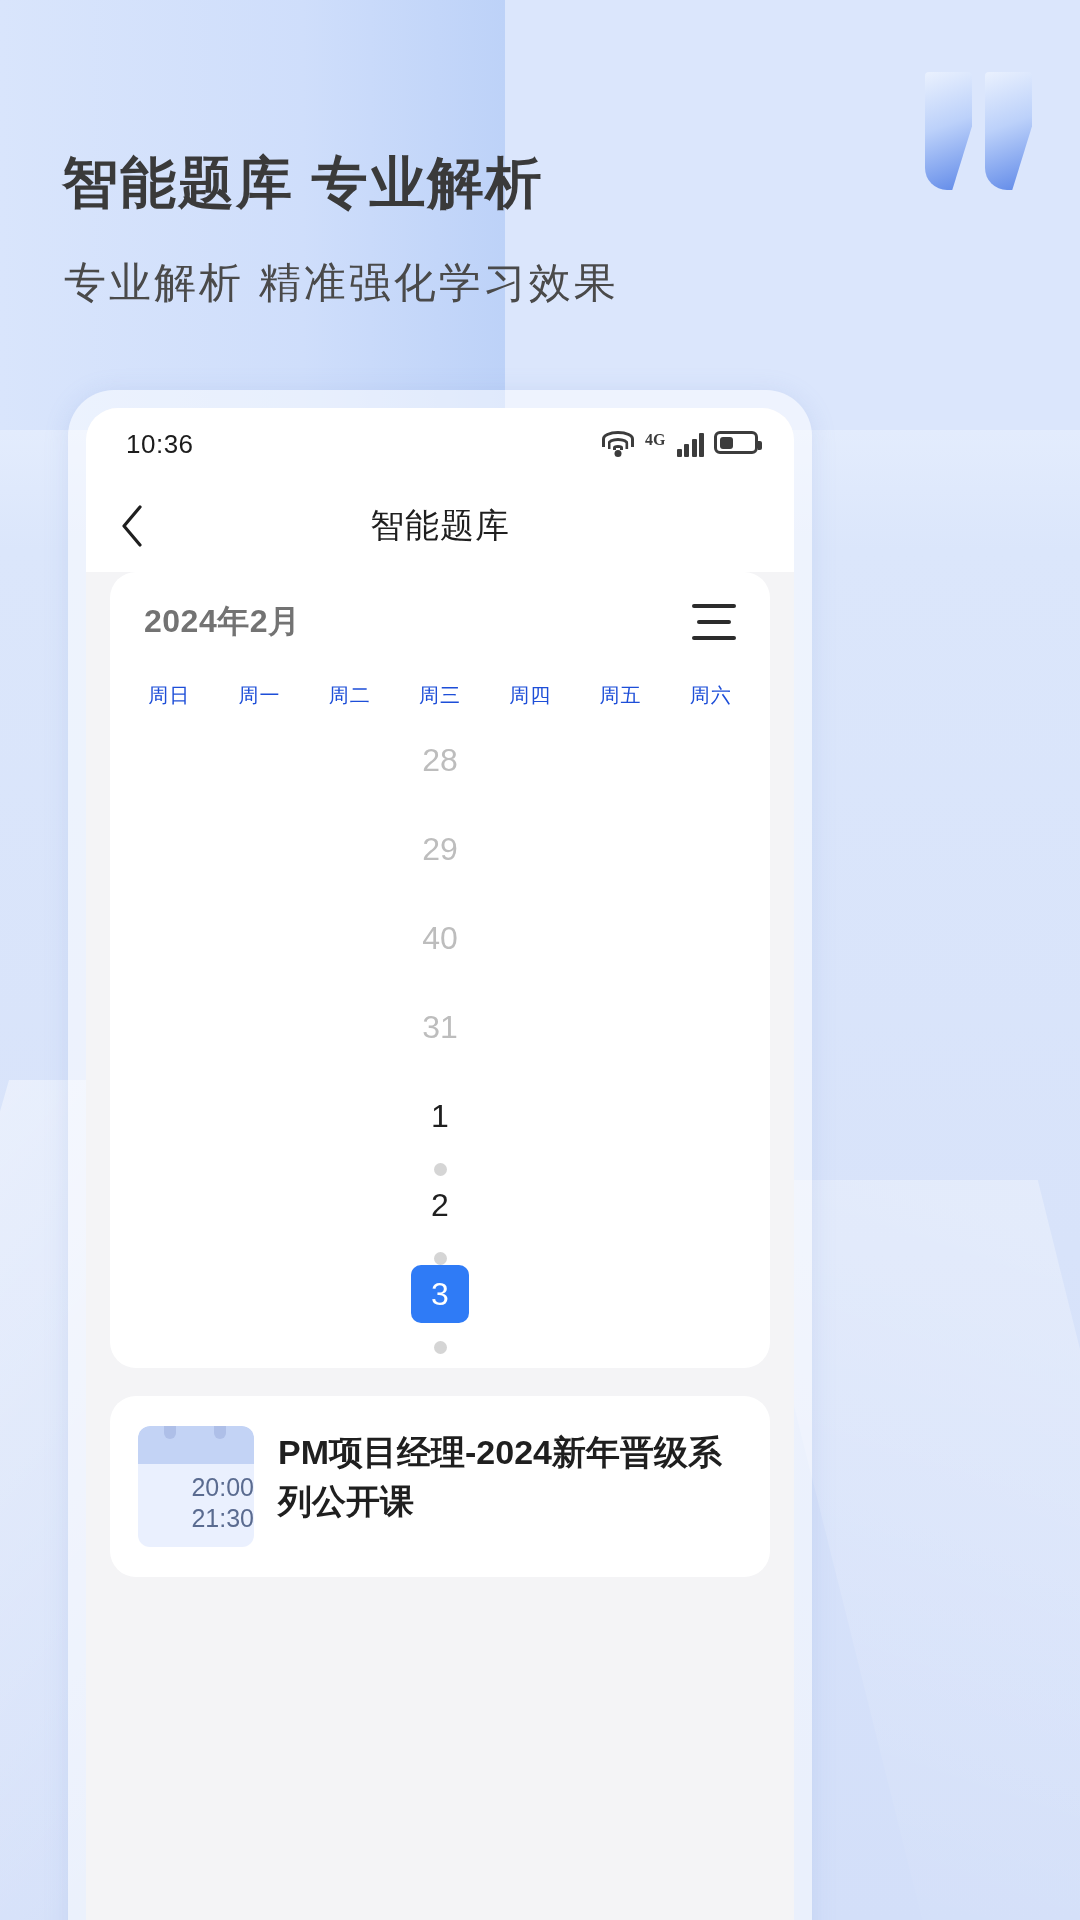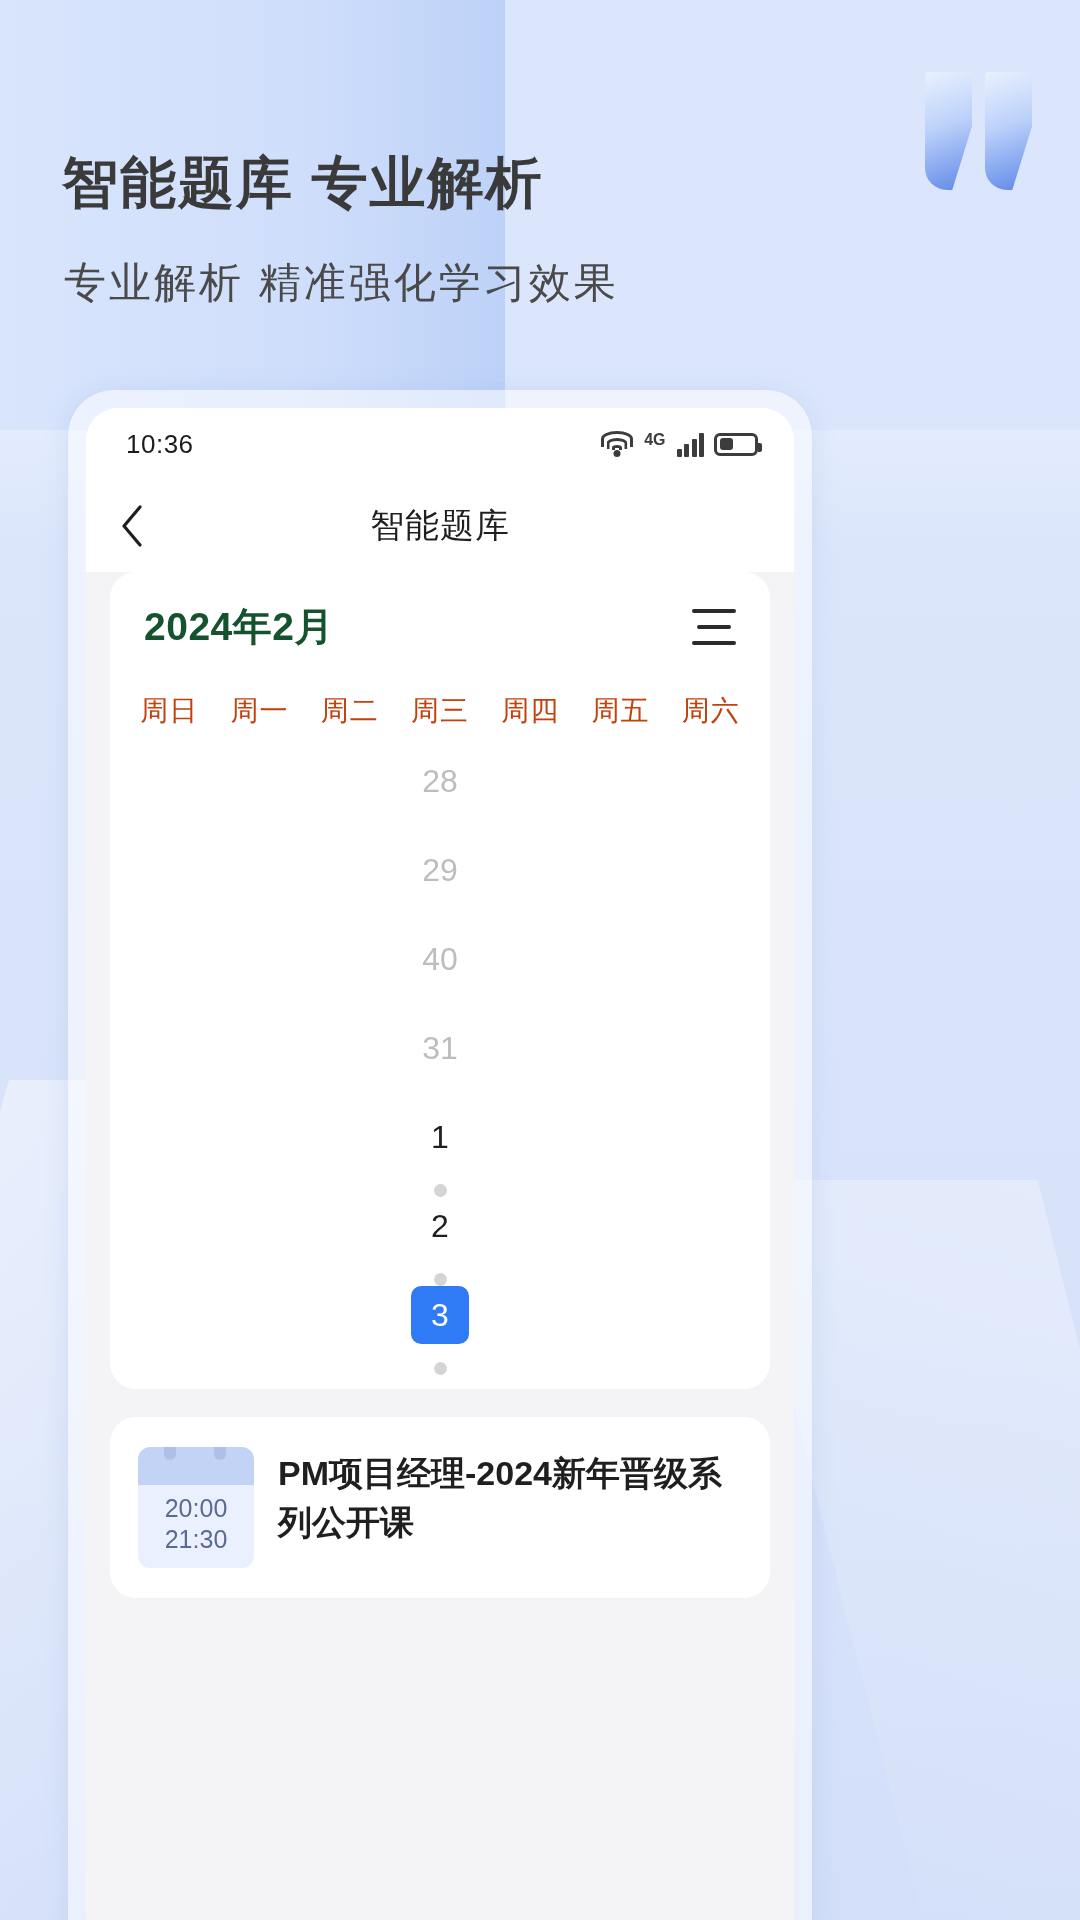--- a/index.html
+++ b/index.html
@@ -81,21 +81,21 @@
     position:relative;
   }
 
   
   .statusbar{
     height:72px; background:#fff;
     display:flex; align-items:center; justify-content:space-between;
     padding:0 36px 0 40px;
   }
   .clock{ font-size:26px; color:#1c1c1c; font-weight:500; letter-spacing:.5px; }
-  .status-right{ display:flex; align-items:center; gap:10px; }
+  .status-right{ display:flex; align-items:flex-start; gap:10px;font-family:Liberation Serif, serif; }
   .wifi{ width:34px; height:26px; position:relative; }
   .wifi i{
     position:absolute; left:50%; transform:translateX(-50%);
     border:3.5px solid #3c3c3c; border-bottom:none;
     border-radius:50% 50% 0 0;
   }
   .wifi i:nth-child(1){ width:32px; height:16px; top:0; }
   .wifi i:nth-child(2){ width:21px; height:11px; top:7px; }
   .wifi i:nth-child(3){ width:10px; height:5px; top:14px; }
   .wifi b{
@@ -138,30 +138,30 @@
 
   
   .cal-card{
     margin:0 24px; background:#fff; border-radius:26px;
     padding:28px 0 14px 0;
   }
   .cal-head{
     display:flex; align-items:center; justify-content:space-between;
     padding:0 34px 0 34px;
   }
-  .cal-month{ font-size:39px; font-weight:bold; color:#14532d; letter-spacing:.5px; }
+  .cal-month{ font-size:32px; font-weight:bold; color:#737373; letter-spacing:.5px; }
   .menu-icon{ width:44px; height:36px; display:flex; flex-direction:column; justify-content:space-between; }
   .menu-icon i{ height:4px; background:#2b2b2b; border-radius:2px; display:block; }
   .menu-icon i:nth-child(1){ width:44px; }
   .menu-icon i:nth-child(2){ width:34px; margin-left:5px; }
   .menu-icon i:nth-child(3){ width:44px; }
 
   .weekrow{ display:flex; margin-top:38px; padding:0 14px; }
   .weekrow div{
-    flex:1; text-align:center; font-size:28px; color:#c2410c; letter-spacing:1px;
+    flex:1; text-align:center; font-size:20px; color:#1d4ed8; letter-spacing:1px;
   }
   .daterow{ display:flex; margin-top:22px; padding:0 14px;flex-direction:column; }
   .daterow .cell{ flex:1; display:flex; flex-direction:column; align-items:center; }
   .daynum{
     width:58px; height:58px; border-radius:10px;
     display:flex; align-items:center; justify-content:center;
     font-size:32px; color:#1f1f1f;
   }
   .daynum.muted{ color:#bdbdbd; }
   .daynum.active{ background:#2f7bf6; color:#fff; font-weight:500; }
@@ -180,21 +180,21 @@
   }
   .tb-top{
     height:38px; background:#c3d3f5; position:relative; border-radius:12px 12px 0 0;
   }
   .tb-top i{
     position:absolute; top:-9px; width:12px; height:22px;
     background:#aebfe8; border-radius:6px;
   }
   .tb-top i:nth-child(1){ left:26px; }
   .tb-top i:nth-child(2){ left:76px; }
-  .tb-times{ padding:8px 0 12px 0; text-align:center; }
+  .tb-times{ padding:8px 0 12px 0; text-align:right; }
   .tb-times span{ display:block; font-size:25px; color:#5a6b90; line-height:1.25; }
   .course-title{
     font-size:34px; font-weight:bold; color:#1f1f1f;
     line-height:1.45; letter-spacing:0; padding-top:2px;
   }
 </style>
 </head>
 <body>
 
 <div class="bg">

